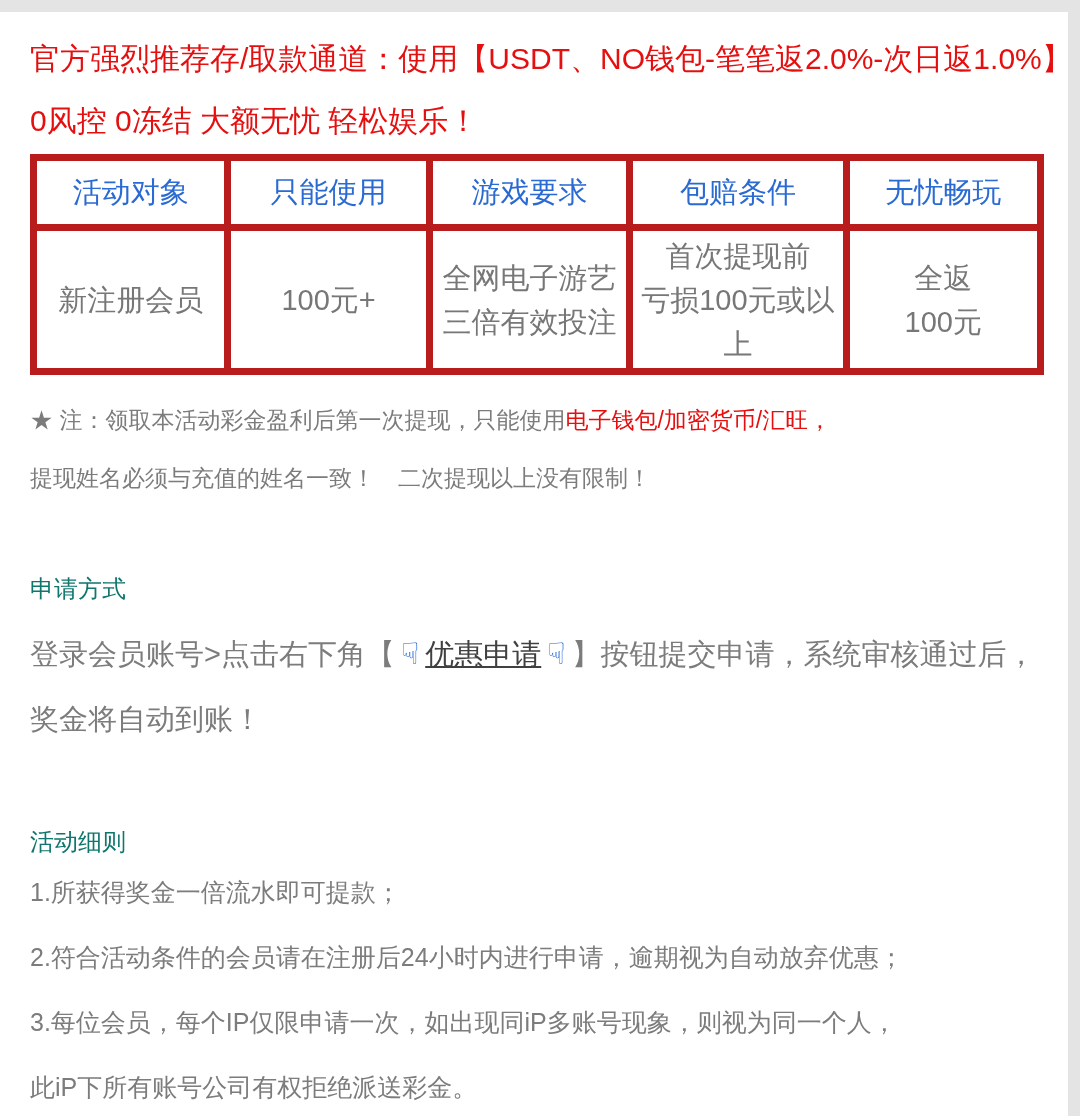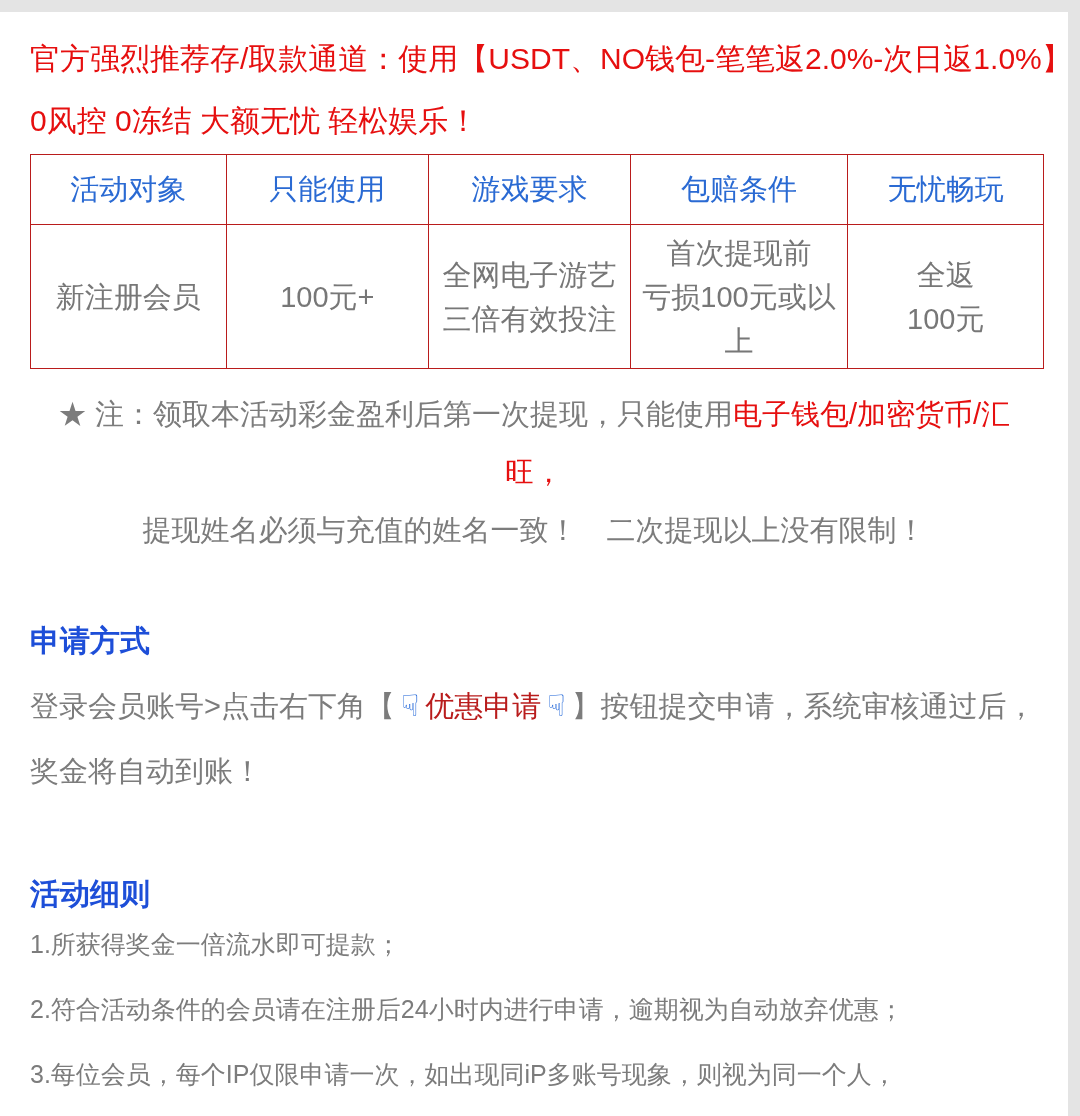--- a/index.html
+++ b/index.html
@@ -34,21 +34,21 @@
     line-height: 62px;
     white-space: nowrap;
   }
   table.promo-table {
     width: 1014px;
     border-collapse: collapse;
     table-layout: fixed;
     margin-top: 2px;
   }
   table.promo-table th, table.promo-table td {
-    border: 1px solid #b91c1c;
+    border: 7px solid #b91c1c;
     text-align: center;
     vertical-align: middle;
   }
   table.promo-table th {
     height: 70px;
     color: #2a6ad3;
     font-size: 29px;
     font-weight: normal;
   }
   table.promo-table td {
@@ -59,41 +59,40 @@
     white-space: pre-line;
   }
   table.promo-table col:nth-child(1) { width: 19.3%; }
   table.promo-table col:nth-child(2) { width: 20.0%; }
   table.promo-table col:nth-child(3) { width: 19.9%; }
   table.promo-table col:nth-child(4) { width: 21.5%; }
   table.promo-table col:nth-child(5) { width: 19.3%; }
   .note {
     margin-top: 16px;
     color: #7c7c7c;
-    font-size: 29px;
+    font-size: 23px;
     line-height: 58px;
     white-space: pre-line;
-    text-align: center;
   }
   .note .red { color: #e60f0f; }
   .section-title {
     margin-top: 64px;
-    color: #1d4ed8;
-    font-size: 30px;
-    font-weight: bold;
+    color: #0f766e;
+    font-size: 24px;
+    font-weight: normal;
     line-height: 36px;
   }
   .para {
     margin-top: 14px;
     color: #7c7c7c;
     font-size: 29px;
     line-height: 65px;
     white-space: pre-line;
   }
-  .para .blue-link { color: #b91c1c; cursor: pointer; }
+  .para .blue-link { color: #404040; cursor: pointer; text-decoration: underline; }
   .para .hand { color: #2166d8; font-size: 30px; padding: 0 6px; }
   .rules-title { margin-top: 72px; }
   .rules p {
     color: #7c7c7c;
     font-size: 25px;
     line-height: 65px;
     white-space: pre-line;
   }
 </style>
 </head>

